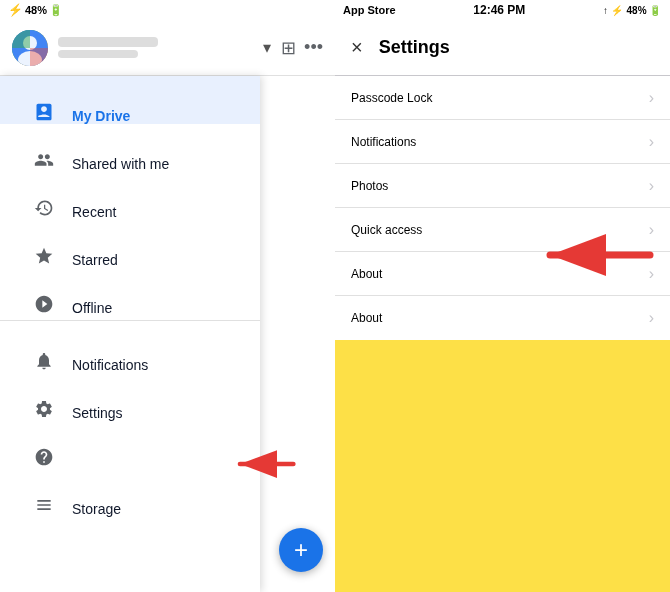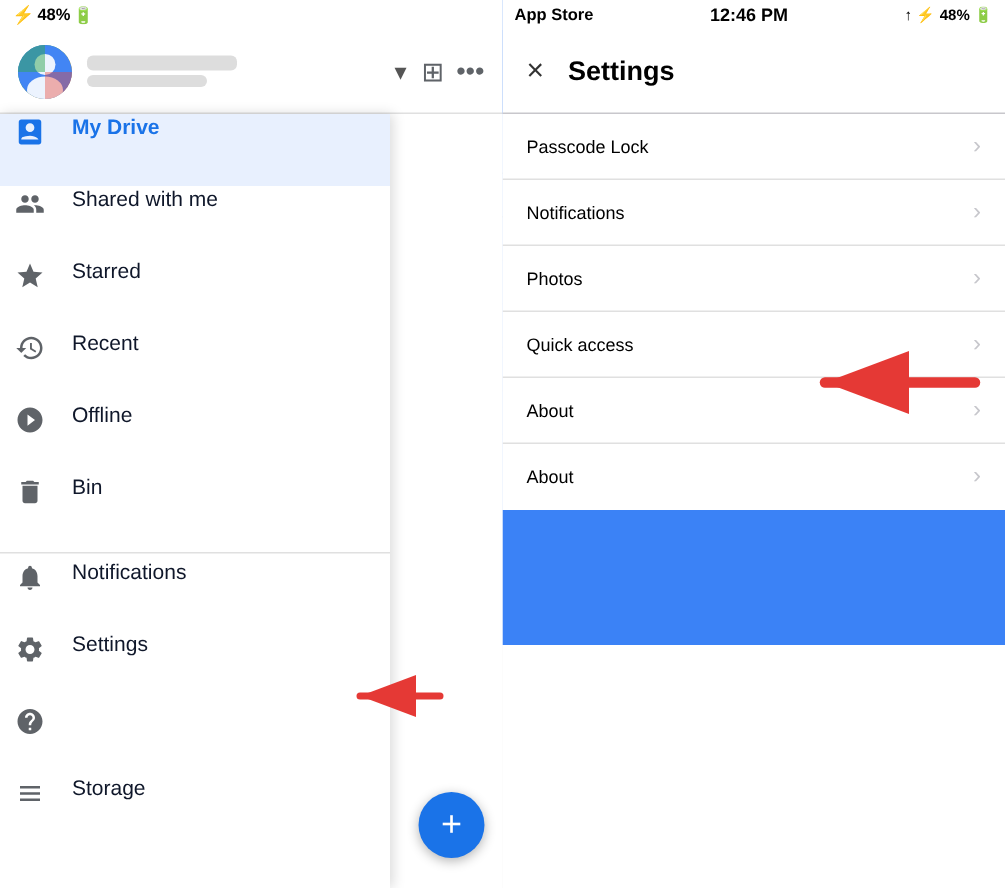--- a/index.html
+++ b/index.html
@@ -116,22 +116,22 @@
       left: 0;
       width: 260px;
       height: calc(592px - 76px);
       background: #fff;
       z-index: 50;
       box-shadow: 2px 0 8px rgba(0,0,0,0.15);
     }
 
     .sidebar-item {
       display: flex;
-      align-items: flex-start;
-      padding: 0 8px;
+      align-items: flex-end;
+      padding: 0 32px;
       height: 48px;
       gap: 16px;
       cursor: pointer;
       position: relative;
     }
     .sidebar-item.active {
       background: #e8f0fe;
     }
     .sidebar-item .item-icon {
       width: 24px;
@@ -234,22 +234,22 @@
       align-items: center;
       justify-content: center;
       z-index: 20;
       box-shadow: 0 2px 8px rgba(0,0,0,0.3);
       cursor: pointer;
     }
 
     
     .right-panel {
       width: 335px;
-      height: 430px;
-      background: #3b82f6;
+      height: 592px;
+      background: #fde047;
       position: relative;
       text-align: center;
     }
 
     .settings-header {
       height: 56px;
       background: #fff;
       display: flex;
       align-items: center;
       padding: 0 16px;
@@ -396,52 +396,44 @@
               <path d="M16 11c1.66 0 2.99-1.34 2.99-3S17.66 5 16 5c-1.66 0-3 1.34-3 3s1.34 3 3 3zm-8 0c1.66 0 2.99-1.34 2.99-3S9.66 5 8 5C6.34 5 5 6.34 5 8s1.34 3 3 3zm0 2c-2.33 0-7 1.17-7 3.5V19h14v-2.5c0-2.33-4.67-3.5-7-3.5zm8 0c-.29 0-.62.02-.97.05 1.16.84 1.97 1.97 1.97 3.45V19h6v-2.5c0-2.33-4.67-3.5-7-3.5z"></path>
             </svg>
         </div>
         <span class="item-label">Shared with me</span>
       </div>
 
 
       <div class="sidebar-item">
         <div class="item-icon">
           <svg width="20" height="20" viewBox="0 0 24 24" fill="#5f6368">
+              <path d="M13 3c-4.97 0-9 4.03-9 9H1l3.89 3.89.07.14L9 12H6c0-3.87 3.13-7 7-7s7 3.13 7 7-3.13 7-7 7c-1.93 0-3.68-.79-4.94-2.06l-1.42 1.42C8.27 19.99 10.51 21 13 21c4.97 0 9-4.03 9-9s-4.03-9-9-9zm-1 5v5l4.28 2.54.72-1.21-3.5-2.08V8H12z"></path>
+            </svg>
+        </div>
+        <span class="item-label">Recent</span>
+      </div>
+
+      <div class="sidebar-item">
+        <div class="item-icon">
+          <svg width="20" height="20" viewBox="0 0 24 24" fill="#5f6368">
               <path d="M12 17.27L18.18 21l-1.64-7.03L22 9.24l-7.19-.61L12 2 9.19 8.63 2 9.24l5.46 4.73L5.82 21z"></path>
             </svg>
         </div>
         <span class="item-label">Starred</span>
       </div>
 
       <div class="sidebar-item">
         <div class="item-icon">
           <svg width="20" height="20" viewBox="0 0 24 24" fill="#5f6368">
-              <path d="M13 3c-4.97 0-9 4.03-9 9H1l3.89 3.89.07.14L9 12H6c0-3.87 3.13-7 7-7s7 3.13 7 7-3.13 7-7 7c-1.93 0-3.68-.79-4.94-2.06l-1.42 1.42C8.27 19.99 10.51 21 13 21c4.97 0 9-4.03 9-9s-4.03-9-9-9zm-1 5v5l4.28 2.54.72-1.21-3.5-2.08V8H12z"></path>
-            </svg>
-        </div>
-        <span class="item-label">Recent</span>
-      </div>
-
-      <div class="sidebar-item">
-        <div class="item-icon">
-          <svg width="20" height="20" viewBox="0 0 24 24" fill="#5f6368">
               <path d="M12 2C6.48 2 2 6.48 2 12s4.48 10 10 10 10-4.48 10-10S17.52 2 12 2zm-2 14.5v-9l6 4.5-6 4.5z"></path>
             </svg>
         </div>
         <span class="item-label">Offline</span>
       </div>
 
-      <div class="sidebar-item">
-        <div class="item-icon">
-          <svg width="20" height="20" viewBox="0 0 24 24" fill="#5f6368">
-              <path d="M6 19c0 1.1.9 2 2 2h8c1.1 0 2-.9 2-2V7H6v12zM19 4h-3.5l-1-1h-5l-1 1H5v2h14V4z"></path>
-            </svg>
-        </div>
-        <span class="item-label">Bin</span>
-      </div>
 
       <div style="height:1px; background:#e0e0e0; margin: 4px 0;"></div>
 
       <div class="sidebar-item">
         <div class="item-icon">
           <svg width="20" height="20" viewBox="0 0 24 24" fill="#5f6368">
               <path d="M12 22c1.1 0 2-.9 2-2h-4c0 1.1.9 2 2 2zm6-6v-5c0-3.07-1.64-5.64-4.5-6.32V4c0-.83-.67-1.5-1.5-1.5s-1.5.67-1.5 1.5v.68C7.63 5.36 6 7.92 6 11v5l-2 2v1h16v-1l-2-2z"></path>
             </svg>
         </div>
         <span class="item-label">Notifications</span>

